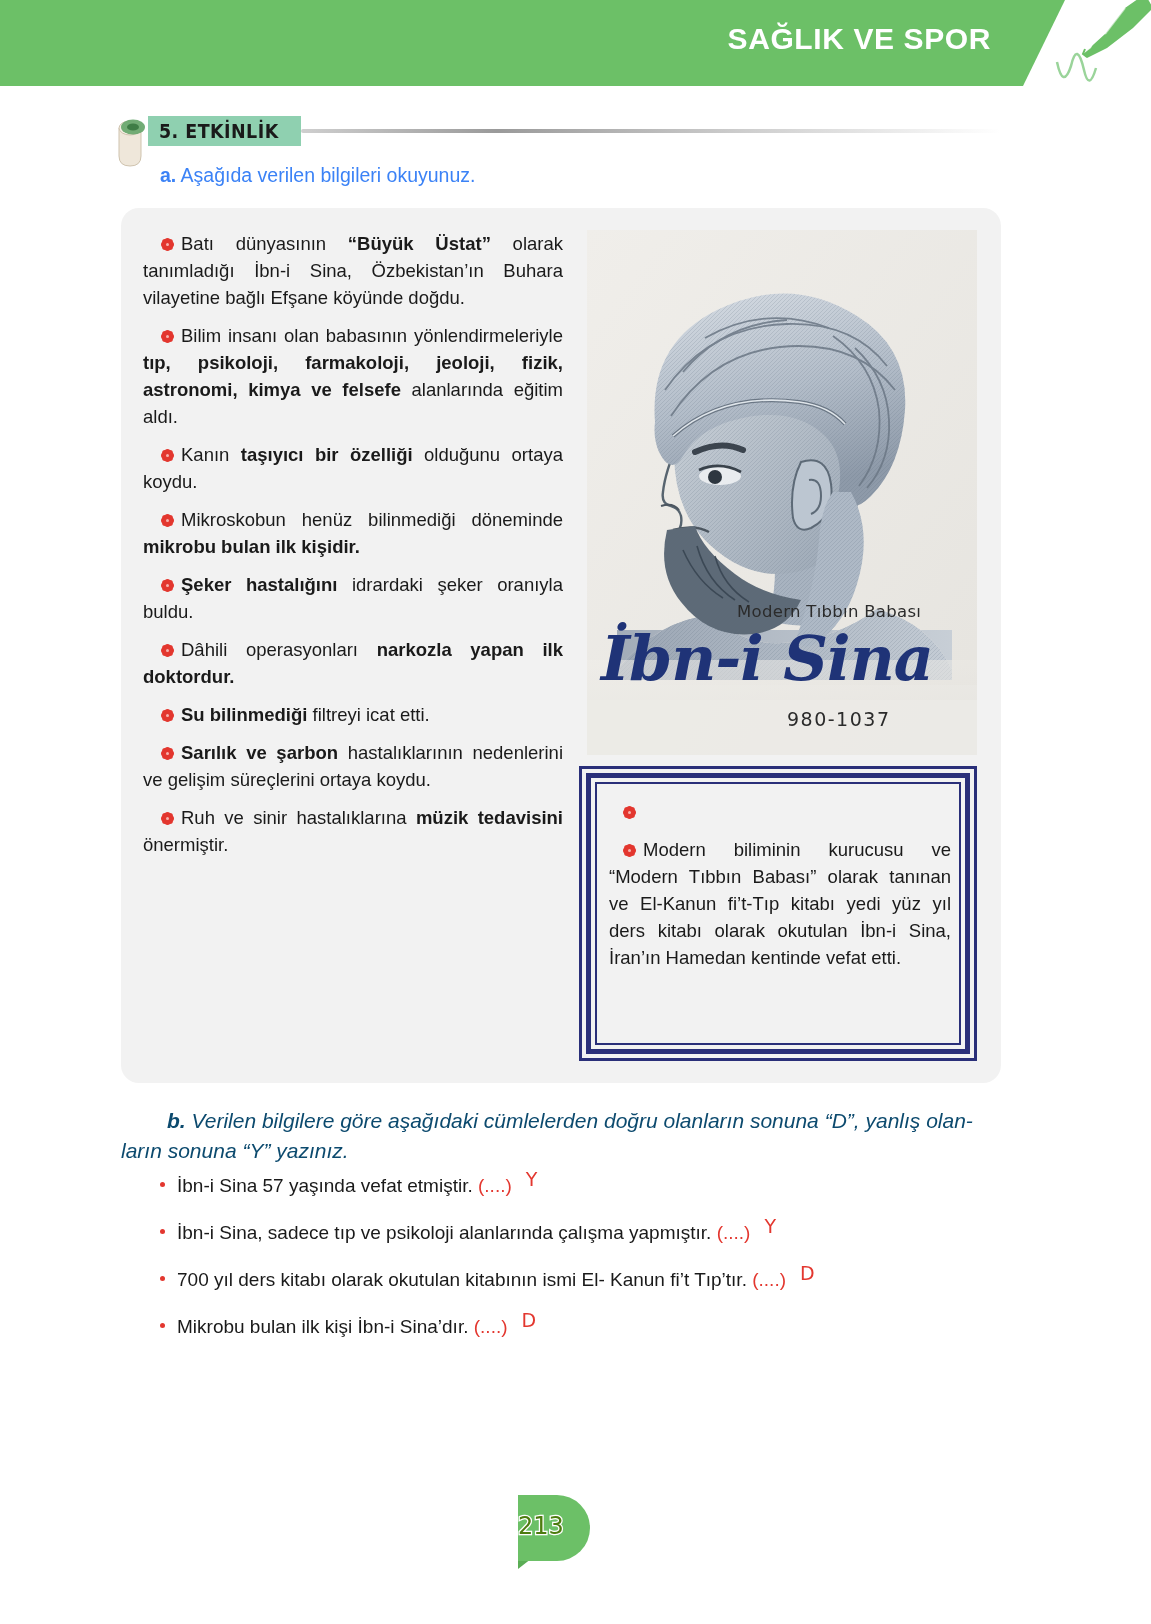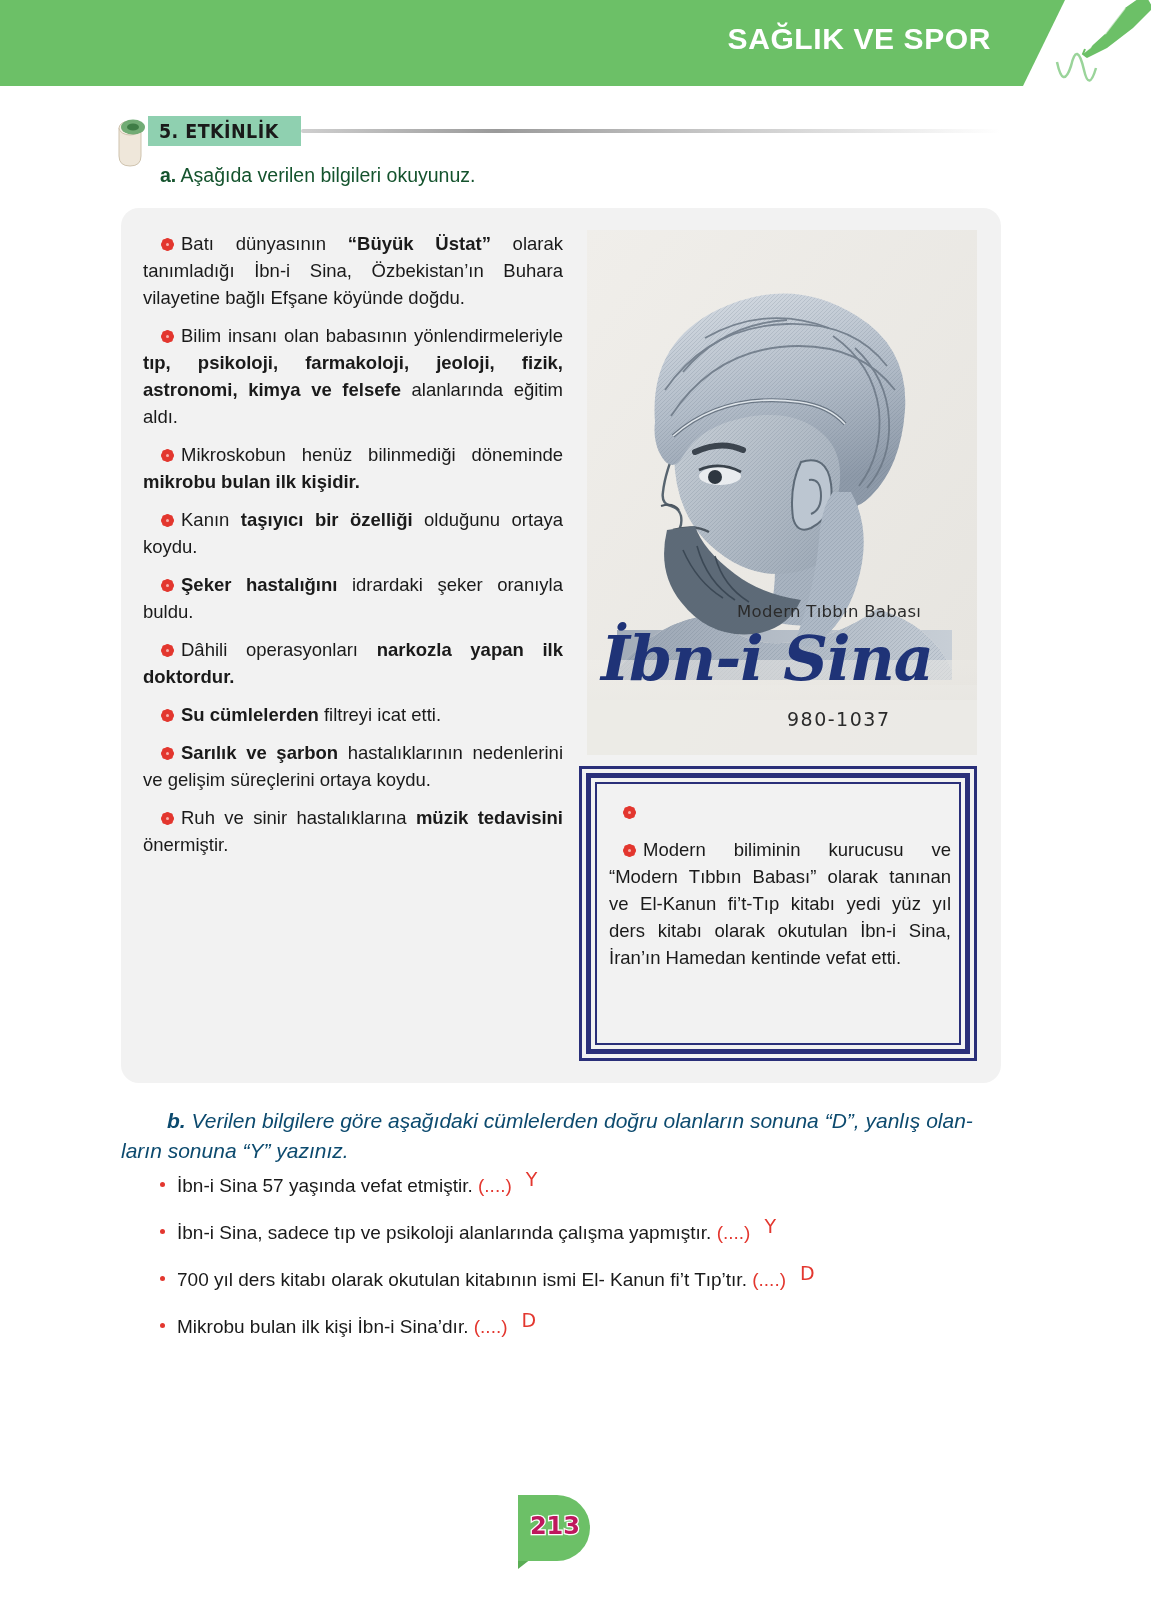--- a/index.html
+++ b/index.html
@@ -96,21 +96,21 @@
     background: linear-gradient(to right, #cfcfcf 0%, #9a9a9a 28%, #c9c9c9 60%, #ffffff 100%);
     border-radius: 2px;
   }
 
   
   .instruction-a {
     position: absolute;
     left: 160px;
     top: 164px;
     font-size: 19.5px;
-    color: #14532d;
+    color: #3b82f6;
     white-space: nowrap;
   }
   .instruction-a b { font-weight: bold; }
 
   
   .content-panel {
     position: absolute;
     left: 121px;
     top: 208px;
     width: 880px;
@@ -297,24 +297,24 @@
     width: 18px;
     height: 14px;
     background: #5aad55;
     clip-path: polygon(0 0, 18px 0, 0 14px);
   }
   .page-number {
     position: absolute;
     left: 518px;
     top: 1512px;
     width: 62px;
-    text-align: right;
+    text-align: left;
     font-size: 24px;
-    font-weight: bold;
-    color: #be185d;
+    font-weight: normal;
+    color: #4d7c0f;
     -webkit-text-stroke: 2.5px #ffffff;
     paint-order: stroke fill;
     font-family: "DejaVu Sans", sans-serif;
   }
 </style>
 </head>
 <body>
 
 <div class="header-banner">
   <div class="header-shape"></div>
@@ -379,44 +379,44 @@
             <ellipse cx="10.10" cy="6.50" rx="2.9" ry="2.9" fill="#e3372f"></ellipse>
             <ellipse cx="9.05" cy="9.05" rx="2.9" ry="2.9" fill="#e3372f"></ellipse>
             <ellipse cx="6.50" cy="10.10" rx="2.9" ry="2.9" fill="#e3372f"></ellipse>
             <ellipse cx="3.95" cy="9.05" rx="2.9" ry="2.9" fill="#e3372f"></ellipse>
             <ellipse cx="2.90" cy="6.50" rx="2.9" ry="2.9" fill="#e3372f"></ellipse>
             <ellipse cx="3.95" cy="3.95" rx="2.9" ry="2.9" fill="#e3372f"></ellipse>
             <ellipse cx="6.50" cy="2.90" rx="2.9" ry="2.9" fill="#e3372f"></ellipse>
             <ellipse cx="9.05" cy="3.95" rx="2.9" ry="2.9" fill="#e3372f"></ellipse>
             <circle cx="6.5" cy="6.5" r="3.6" fill="#e3372f"></circle>
             <circle cx="6.5" cy="6.5" r="1.5" fill="#f7b3ae"></circle>
+          </svg></span><span>Kanın </span><b>taşıyıcı bir özelliği</b><span> olduğunu ortaya koydu.</span></div>
+      <div class="para"><span class="bullet-flower"><svg viewBox="0 0 13 13" width="13" height="13">
+            <ellipse cx="10.10" cy="6.50" rx="2.9" ry="2.9" fill="#e3372f"></ellipse>
+            <ellipse cx="9.05" cy="9.05" rx="2.9" ry="2.9" fill="#e3372f"></ellipse>
+            <ellipse cx="6.50" cy="10.10" rx="2.9" ry="2.9" fill="#e3372f"></ellipse>
+            <ellipse cx="3.95" cy="9.05" rx="2.9" ry="2.9" fill="#e3372f"></ellipse>
+            <ellipse cx="2.90" cy="6.50" rx="2.9" ry="2.9" fill="#e3372f"></ellipse>
+            <ellipse cx="3.95" cy="3.95" rx="2.9" ry="2.9" fill="#e3372f"></ellipse>
+            <ellipse cx="6.50" cy="2.90" rx="2.9" ry="2.9" fill="#e3372f"></ellipse>
+            <ellipse cx="9.05" cy="3.95" rx="2.9" ry="2.9" fill="#e3372f"></ellipse>
+            <circle cx="6.5" cy="6.5" r="3.6" fill="#e3372f"></circle>
+            <circle cx="6.5" cy="6.5" r="1.5" fill="#f7b3ae"></circle>
           </svg></span><span>Mikroskobun henüz bilinmediği döneminde </span><b>mikrobu bulan ilk kişidir.</b></div>
       <div class="para"><span class="bullet-flower"><svg viewBox="0 0 13 13" width="13" height="13">
             <ellipse cx="10.10" cy="6.50" rx="2.9" ry="2.9" fill="#e3372f"></ellipse>
             <ellipse cx="9.05" cy="9.05" rx="2.9" ry="2.9" fill="#e3372f"></ellipse>
             <ellipse cx="6.50" cy="10.10" rx="2.9" ry="2.9" fill="#e3372f"></ellipse>
             <ellipse cx="3.95" cy="9.05" rx="2.9" ry="2.9" fill="#e3372f"></ellipse>
             <ellipse cx="2.90" cy="6.50" rx="2.9" ry="2.9" fill="#e3372f"></ellipse>
             <ellipse cx="3.95" cy="3.95" rx="2.9" ry="2.9" fill="#e3372f"></ellipse>
             <ellipse cx="6.50" cy="2.90" rx="2.9" ry="2.9" fill="#e3372f"></ellipse>
             <ellipse cx="9.05" cy="3.95" rx="2.9" ry="2.9" fill="#e3372f"></ellipse>
             <circle cx="6.5" cy="6.5" r="3.6" fill="#e3372f"></circle>
             <circle cx="6.5" cy="6.5" r="1.5" fill="#f7b3ae"></circle>
-          </svg></span><span>Kanın </span><b>taşıyıcı bir özelliği</b><span> olduğunu ortaya koydu.</span></div>
-      <div class="para"><span class="bullet-flower"><svg viewBox="0 0 13 13" width="13" height="13">
-            <ellipse cx="10.10" cy="6.50" rx="2.9" ry="2.9" fill="#e3372f"></ellipse>
-            <ellipse cx="9.05" cy="9.05" rx="2.9" ry="2.9" fill="#e3372f"></ellipse>
-            <ellipse cx="6.50" cy="10.10" rx="2.9" ry="2.9" fill="#e3372f"></ellipse>
-            <ellipse cx="3.95" cy="9.05" rx="2.9" ry="2.9" fill="#e3372f"></ellipse>
-            <ellipse cx="2.90" cy="6.50" rx="2.9" ry="2.9" fill="#e3372f"></ellipse>
-            <ellipse cx="3.95" cy="3.95" rx="2.9" ry="2.9" fill="#e3372f"></ellipse>
-            <ellipse cx="6.50" cy="2.90" rx="2.9" ry="2.9" fill="#e3372f"></ellipse>
-            <ellipse cx="9.05" cy="3.95" rx="2.9" ry="2.9" fill="#e3372f"></ellipse>
-            <circle cx="6.5" cy="6.5" r="3.6" fill="#e3372f"></circle>
-            <circle cx="6.5" cy="6.5" r="1.5" fill="#f7b3ae"></circle>
           </svg></span><b>Şeker hastalığını</b><span> idrardaki şeker oranıyla buldu.</span></div>
       <div class="para"><span class="bullet-flower"><svg viewBox="0 0 13 13" width="13" height="13">
             <ellipse cx="10.10" cy="6.50" rx="2.9" ry="2.9" fill="#e3372f"></ellipse>
             <ellipse cx="9.05" cy="9.05" rx="2.9" ry="2.9" fill="#e3372f"></ellipse>
             <ellipse cx="6.50" cy="10.10" rx="2.9" ry="2.9" fill="#e3372f"></ellipse>
             <ellipse cx="3.95" cy="9.05" rx="2.9" ry="2.9" fill="#e3372f"></ellipse>
             <ellipse cx="2.90" cy="6.50" rx="2.9" ry="2.9" fill="#e3372f"></ellipse>
             <ellipse cx="3.95" cy="3.95" rx="2.9" ry="2.9" fill="#e3372f"></ellipse>
             <ellipse cx="6.50" cy="2.90" rx="2.9" ry="2.9" fill="#e3372f"></ellipse>
             <ellipse cx="9.05" cy="3.95" rx="2.9" ry="2.9" fill="#e3372f"></ellipse>
@@ -427,21 +427,21 @@
             <ellipse cx="10.10" cy="6.50" rx="2.9" ry="2.9" fill="#e3372f"></ellipse>
             <ellipse cx="9.05" cy="9.05" rx="2.9" ry="2.9" fill="#e3372f"></ellipse>
             <ellipse cx="6.50" cy="10.10" rx="2.9" ry="2.9" fill="#e3372f"></ellipse>
             <ellipse cx="3.95" cy="9.05" rx="2.9" ry="2.9" fill="#e3372f"></ellipse>
             <ellipse cx="2.90" cy="6.50" rx="2.9" ry="2.9" fill="#e3372f"></ellipse>
             <ellipse cx="3.95" cy="3.95" rx="2.9" ry="2.9" fill="#e3372f"></ellipse>
             <ellipse cx="6.50" cy="2.90" rx="2.9" ry="2.9" fill="#e3372f"></ellipse>
             <ellipse cx="9.05" cy="3.95" rx="2.9" ry="2.9" fill="#e3372f"></ellipse>
             <circle cx="6.5" cy="6.5" r="3.6" fill="#e3372f"></circle>
             <circle cx="6.5" cy="6.5" r="1.5" fill="#f7b3ae"></circle>
-          </svg></span><b>Su cümlelerden</b><span> filtreyi icat etti.</span></div>
+          </svg></span><b>Su bilinmediği</b><span> filtreyi icat etti.</span></div>
       <div class="para"><span class="bullet-flower"><svg viewBox="0 0 13 13" width="13" height="13">
             <ellipse cx="10.10" cy="6.50" rx="2.9" ry="2.9" fill="#e3372f"></ellipse>
             <ellipse cx="9.05" cy="9.05" rx="2.9" ry="2.9" fill="#e3372f"></ellipse>
             <ellipse cx="6.50" cy="10.10" rx="2.9" ry="2.9" fill="#e3372f"></ellipse>
             <ellipse cx="3.95" cy="9.05" rx="2.9" ry="2.9" fill="#e3372f"></ellipse>
             <ellipse cx="2.90" cy="6.50" rx="2.9" ry="2.9" fill="#e3372f"></ellipse>
             <ellipse cx="3.95" cy="3.95" rx="2.9" ry="2.9" fill="#e3372f"></ellipse>
             <ellipse cx="6.50" cy="2.90" rx="2.9" ry="2.9" fill="#e3372f"></ellipse>
             <ellipse cx="9.05" cy="3.95" rx="2.9" ry="2.9" fill="#e3372f"></ellipse>
             <circle cx="6.5" cy="6.5" r="3.6" fill="#e3372f"></circle>

